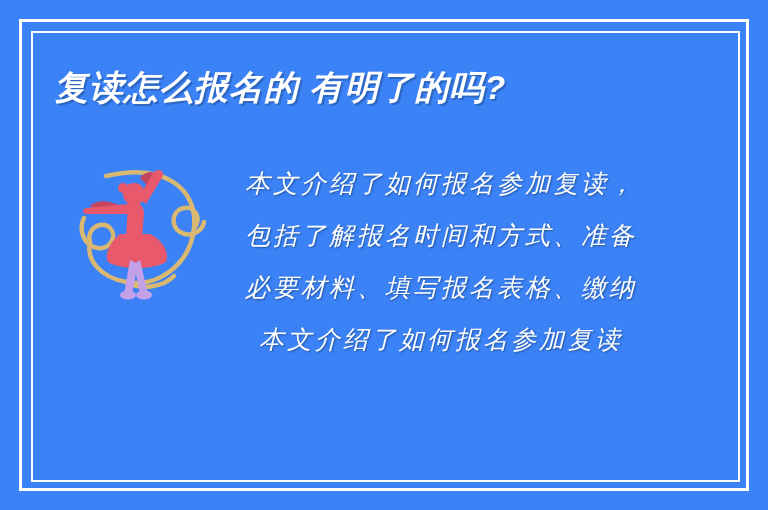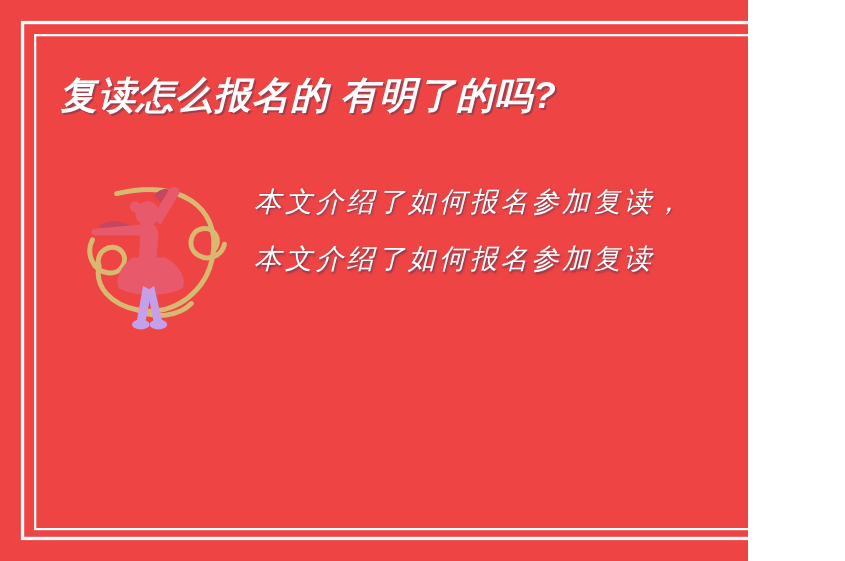--- a/index.html
+++ b/index.html
@@ -8,23 +8,23 @@
   }
   body {
     width: 768px;
     height: 510px;
     overflow: hidden;
     font-family: "Liberation Sans", sans-serif;
   }
 
   #card {
     position: relative;
-    width: 680px;
+    width: 768px;
     height: 510px;
-    background: #ef4444;
+    background: #3b82f6;
     overflow: hidden;
   }
 
   
   #frame-outer {
     position: absolute;
     left: 19px;
     top: 19px;
     width: 730px;
     height: 472px;
@@ -77,20 +77,21 @@
     font-size: 25px;
     line-height: 52px;
     letter-spacing: 3px;
     font-family: "DejaVu Serif", serif;
     font-style: italic;
     text-shadow: 1px 1px 2px rgba(18,50,90,0.55);
   }
   #summary-text .line {
     display: block;
     white-space: nowrap;
+    text-align: center;
   }
 </style>
 </head>
 <body>
 
 <div id="card">
 
   <div id="frame-outer"></div>
   <div id="frame-inner"></div>
 
@@ -130,16 +131,18 @@
         <path d="M60 118 L 54 152 L 62 152 L 68 122 Z"></path>
         <path d="M70 118 L 78 152 L 70 152 L 64 122 Z"></path>
         <ellipse cx="58" cy="153" rx="8" ry="4.5"></ellipse>
         <ellipse cx="74" cy="153" rx="8" ry="4.5"></ellipse>
       </g>
     </svg>
   </div>
 
   <div id="summary-text">
     <span class="line">本文介绍了如何报名参加复读，</span>
+    <span class="line">包括了解报名时间和方式、准备</span>
+    <span class="line">必要材料、填写报名表格、缴纳</span>
     <span class="line">本文介绍了如何报名参加复读</span>
   </div>
 
 </div>
 
 </body></html>

